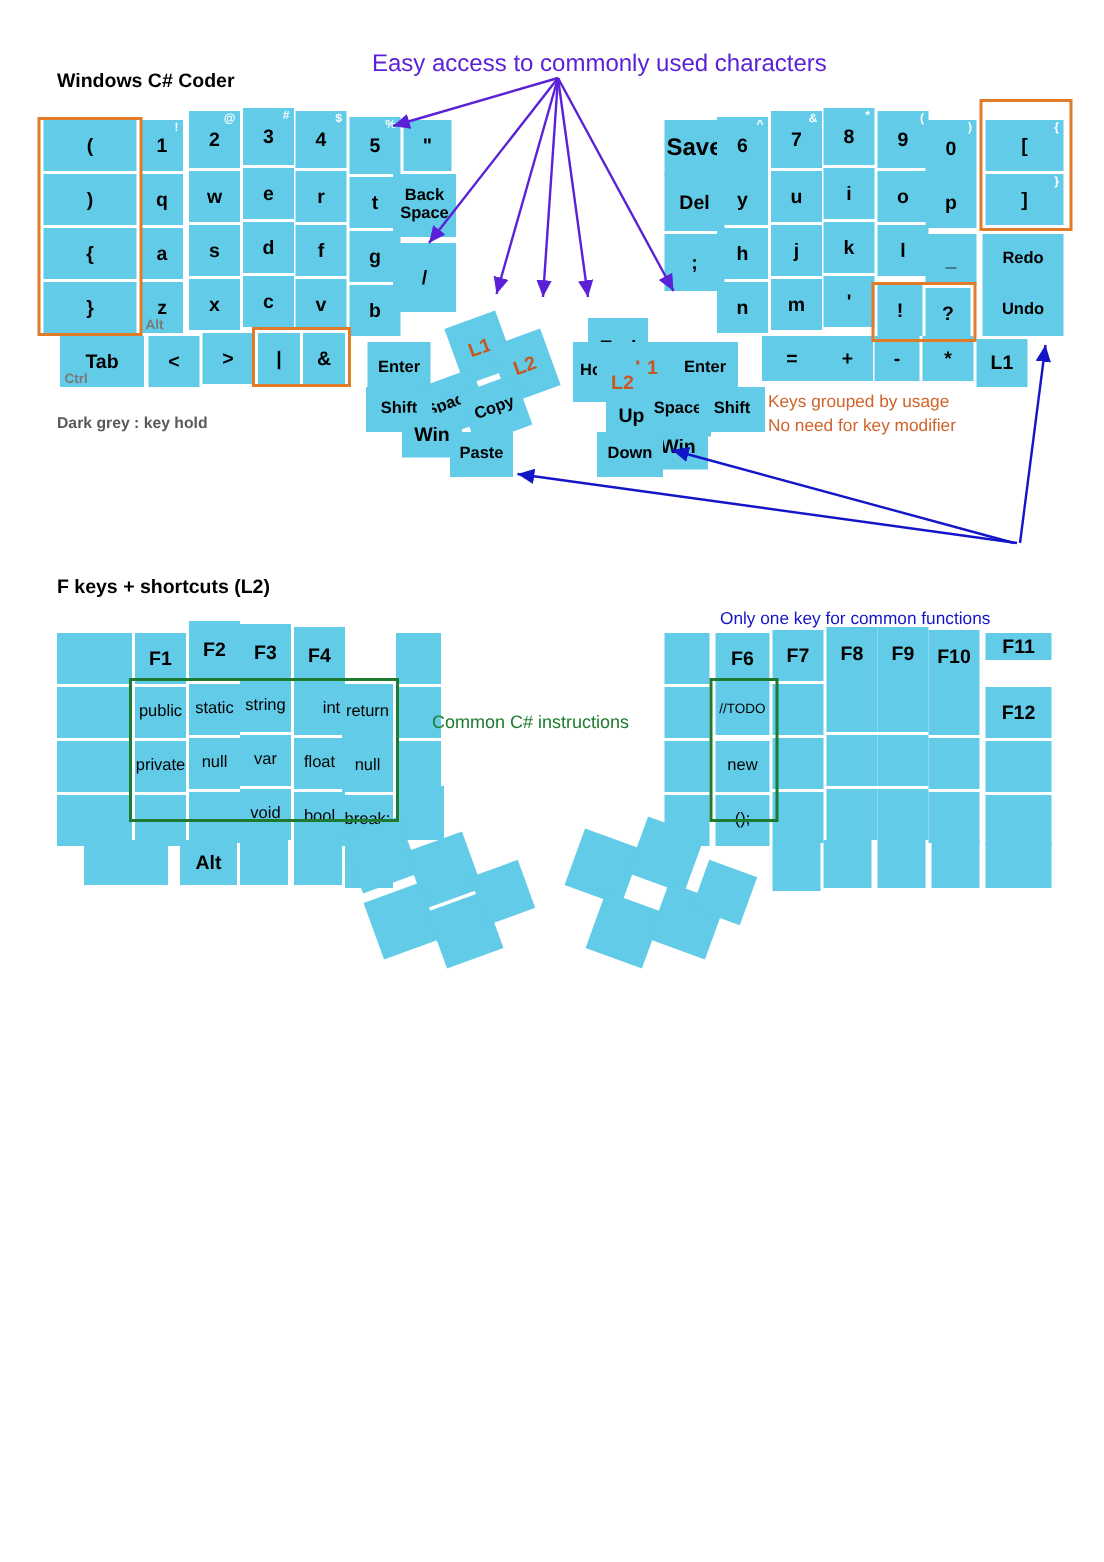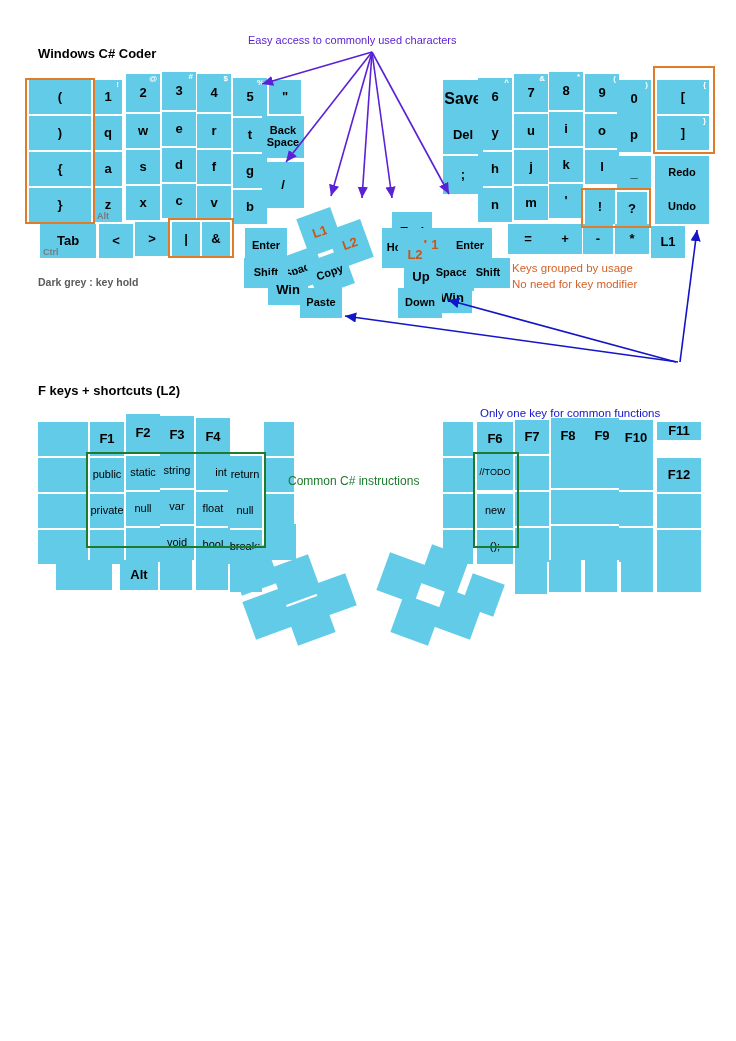--- a/index.html
+++ b/index.html
@@ -67,21 +67,21 @@
   }
   .title {
     position: absolute;
     font-weight: bold;
     font-size: 13px;
     color: #000;
   }
   .note-purple {
     position: absolute;
     color: #5b21d6;
-    font-size: 11px;
+    font-size: 16px;
   }
   .note-orange {
     position: absolute;
     color: #d1622a;
     font-size: 11.5px;
     line-height: 1.35;
   }
   .note-blue {
     position: absolute;
     color: #1414c8;

